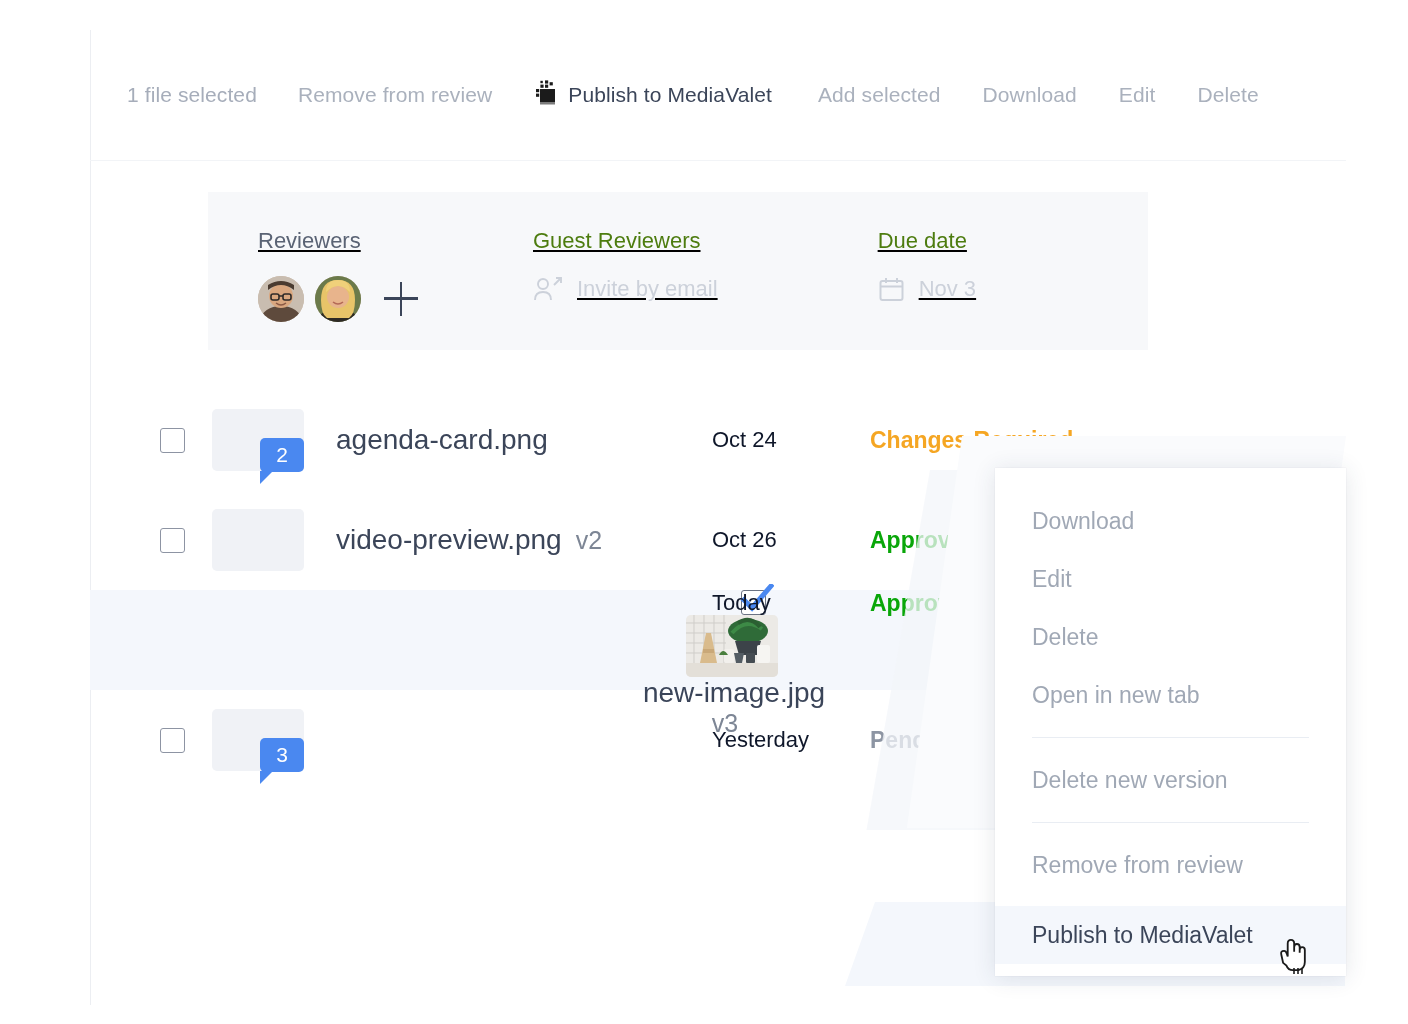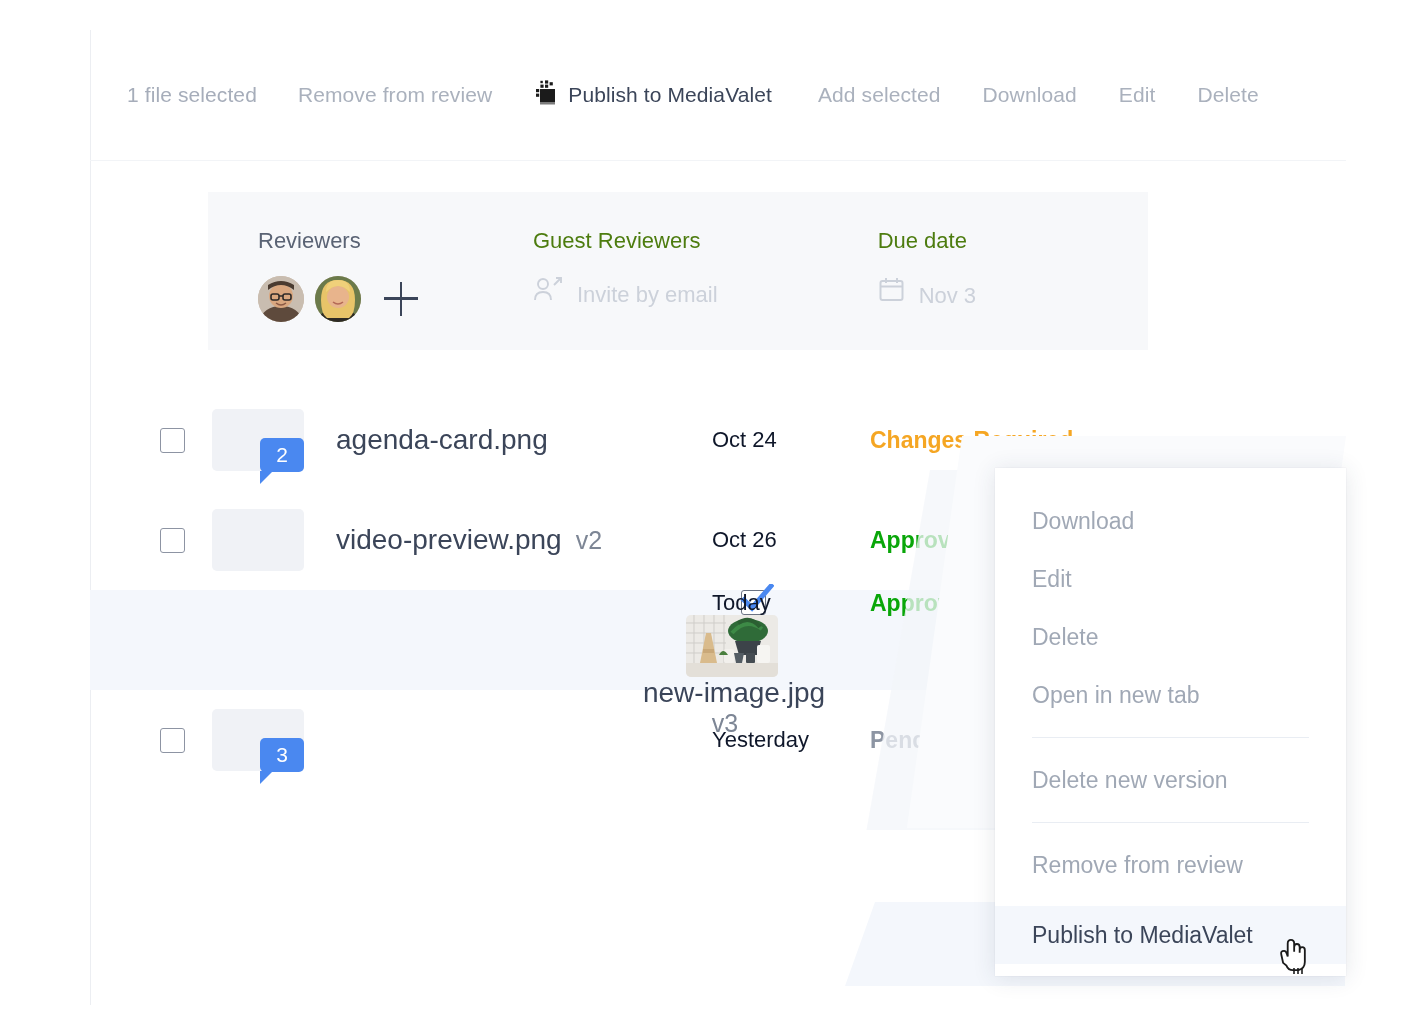--- a/index.html
+++ b/index.html
@@ -45,20 +45,21 @@
   .mv-icon { display:block; }
 
   
   .reviewbar {
     position: absolute;
     left: 208px; top: 192px;
     width: 940px; height: 158px;
     background: #f7f8fa;
     display: flex;
     align-items: flex-start;
+    text-decoration: underline;
   }
   .rv-col { padding-top: 36px; }
   .rv-col.a { margin-left: 50px; }
   .rv-col.b { margin-left: 115px; }
   .rv-col.c { margin-left: 160px; }
   .rv-head {
     font-size: 22px;
     color: #5a6374;
     margin-bottom: 22px;
     white-space: nowrap;
@@ -75,21 +76,21 @@
   .plus-btn {
     width: 34px; height: 34px; position: relative; margin-left: 12px;
     cursor: pointer;
   }
   .plus-btn::before, .plus-btn::after {
     content:""; position:absolute; background:#3b4559;
   }
   .plus-btn::before { left:0; top:15px; width:34px; height:2.5px; }
   .plus-btn::after  { top:0; left:15.5px; height:34px; width:2.5px; }
   .rv-action {
-    display:flex; align-items:flex-end; gap:14px;
+    display:flex; align-items:flex-start; gap:14px;
     font-size:22px; color:#ccd1da; white-space:nowrap; cursor:pointer;
   }
 
   
   .rows { position:absolute; left:90px; top:390px; width:1256px; }
   .row {
     position:relative;
     height:100px;
     display:flex; align-items:center;
   }

